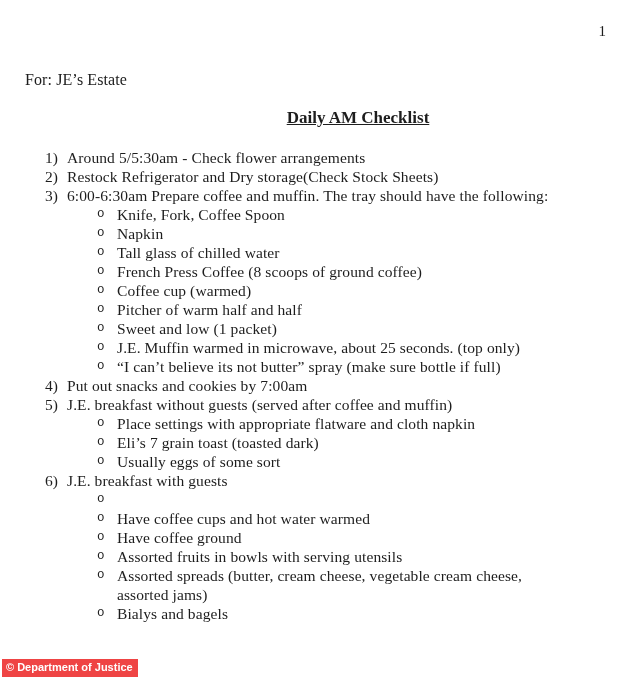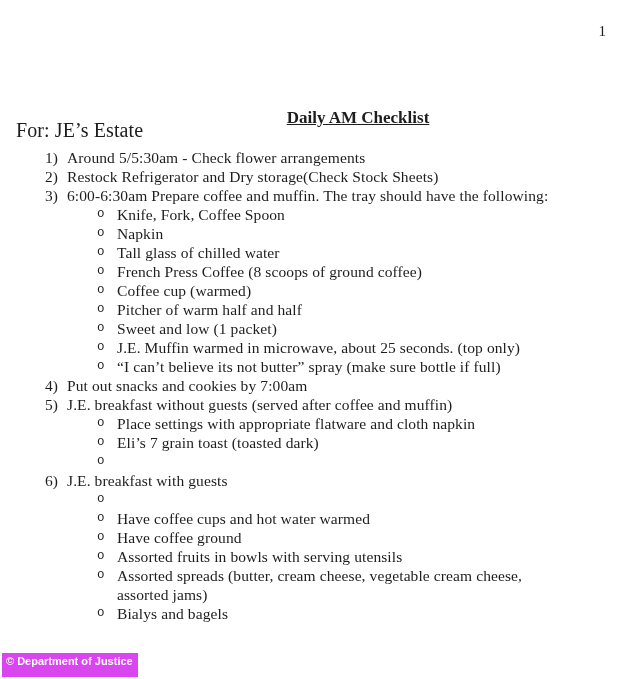--- a/index.html
+++ b/index.html
@@ -18,24 +18,23 @@
   }
   .page-number {
     position: absolute;
     top: 23px;
     right: 28px;
     font-size: 15px;
   }
   .recipient-line {
     position: absolute;
     top: 71px;
-    left: 16px;
-    font-size: 20px;
+    left: 25px;
+    font-size: 16px;
     letter-spacing: 0.1px;
-    margin-top: 48px;
   }
   .doc-title {
     position: absolute;
     top: 108px;
     left: 0;
     width: 100%;
     text-align: center;
     font-size: 17px;
     font-weight: bold;
     text-decoration: underline;
@@ -71,22 +70,22 @@
   }
   .subitem .txt {
     max-width: 458px;
   }
   .watermark-badge {
     position: absolute;
     left: 2px;
     bottom: 2px;
     height: 16px;
     line-height: 16px;
-    padding: 0 5px 8px 4px;
-    background: #d946ef;
+    padding: 0 5px 2px 4px;
+    background: #ef4444;
     color: #ffffff;
     font-family: "Liberation Sans", sans-serif;
     font-weight: bold;
     font-size: 11px;
     white-space: nowrap;
   }
 </style>
 </head>
 <body>
 
@@ -158,20 +157,21 @@
       <div class="subitem">
         <span class="bullet">o</span>
         <span class="txt">Place settings with appropriate flatware and cloth napkin</span>
       </div>
       <div class="subitem">
         <span class="bullet">o</span>
         <span class="txt">Eli’s 7 grain toast (toasted dark)</span>
       </div>
       <div class="subitem">
         <span class="bullet">o</span>
+        <span class="txt">Usually eggs of some sort</span>
       </div>
       <div class="item">
         <span class="num">6)</span>
         <span class="txt">J.E. breakfast with guests</span>
       </div>
       <div class="subitem">
         <span class="bullet">o</span>
       </div>
       <div class="subitem">
         <span class="bullet">o</span>

